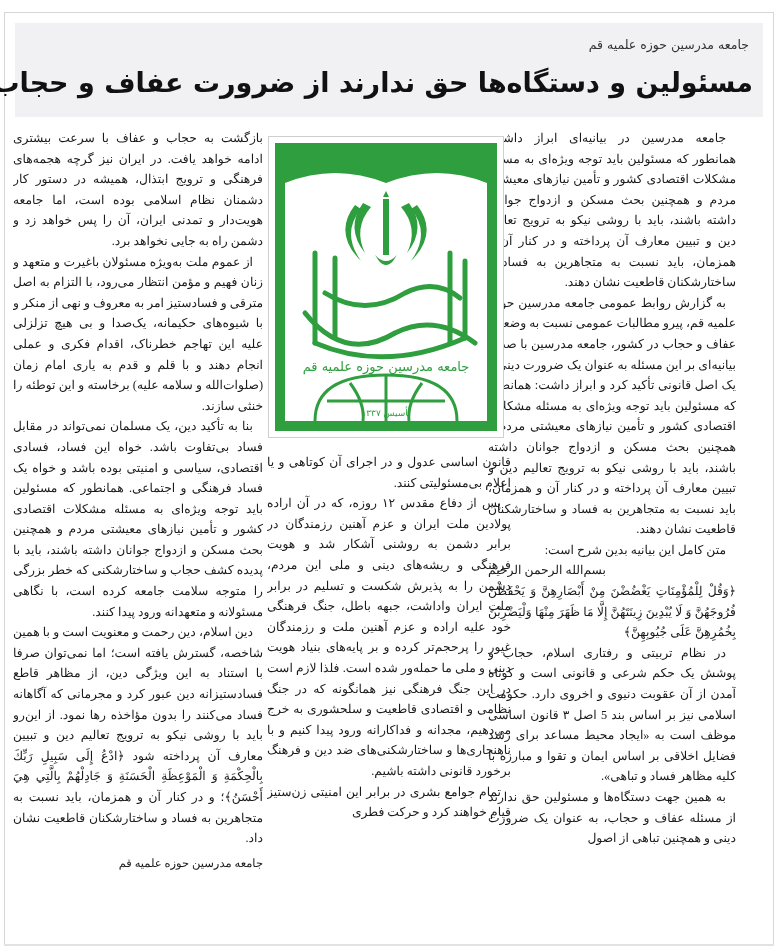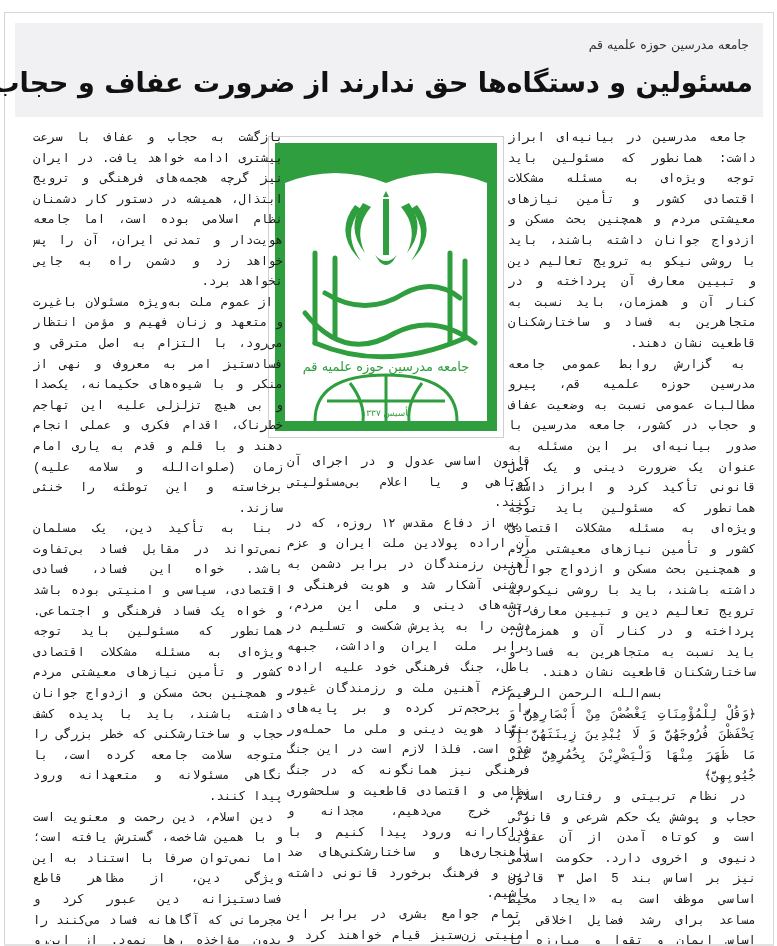--- a/index.html
+++ b/index.html
@@ -1,21 +1,21 @@
 <!DOCTYPE html>
 <html><head>
 <meta charset="utf-8">
 <style>
   html,body{margin:0;padding:0;background:#ffffff;}
   body{width:777px;height:946px;overflow:hidden;position:relative;font-family:"DejaVu Sans",sans-serif;}
   .frame{position:absolute;left:4px;top:12px;width:770px;height:934px;border:1px solid #d6d6d6;border-bottom:none;box-sizing:border-box;background:#fff;}
   .header{position:absolute;left:15px;top:23px;width:748px;height:94px;background:#f1f1f3;}
   .kicker{position:absolute;right:14px;top:14px;font-size:12.5px;color:#333;direction:rtl;font-family:"DejaVu Sans",sans-serif;}
   .title{position:absolute;right:10px;top:44px;left:10px;font-size:27px;font-weight:bold;color:#111;direction:rtl;text-align:right;white-space:nowrap;letter-spacing:-0.5px;font-family:"DejaVu Sans",sans-serif;}
-  .col{position:absolute;direction:rtl;text-align:justify;font-family:Liberation Mono, monospace;font-size:12.3px;line-height:20.6px;color:#1a1a1a;overflow:hidden;margin-left:20px;}
+  .col{position:absolute;direction:rtl;text-align:justify;font-family:Liberation Serif, serif;font-size:12.3px;line-height:20.6px;color:#1a1a1a;overflow:hidden;}
   .col p{margin:0;text-indent:10px;}
   .col-right{left:488px;top:128px;width:248px;height:818px;}
   .col-mid{left:267px;top:452px;width:244px;height:494px;}
   .col-left{left:13px;top:128px;width:250px;height:818px;}
   .basmala{text-align:left;text-indent:0 !important;}
   .verse{text-indent:0 !important;}
   .signoff{font-size:11.5px;text-indent:0 !important;margin-top:4px !important;}
   .logo-box{position:absolute;left:268px;top:136px;width:236px;height:302px;border:1px solid #cfcfcf;background:#fff;box-sizing:border-box;}
   .logo-box svg{position:absolute;left:6px;top:6px;}
   .bottom-line{position:absolute;left:4px;top:944px;width:770px;height:2px;background:#e2e2e2;}
@@ -26,20 +26,21 @@
 <div class="frame"></div>
 
 <div class="header">
   <div class="kicker">جامعه مدرسین حوزه علمیه قم</div>
   <div class="title">مسئولین و دستگاه‌ها حق ندارند از ضرورت عفاف و حجاب عدول کنند</div>
 </div>
 
 <div class="col col-right">
   <p>جامعه مدرسین در بیانیه‌ای ابراز داشت: همانطور که مسئولین باید توجه ویژه‌ای به مسئله مشکلات اقتصادی کشور و تأمین نیازهای معیشتی مردم و همچنین بحث مسکن و ازدواج جوانان داشته باشند، باید با روشی نیکو به ترویج تعالیم دین و تبیین معارف آن پرداخته و در کنار آن و همزمان، باید نسبت به متجاهرین به فساد و ساختارشکنان قاطعیت نشان دهند.</p>
   <p>به گزارش روابط عمومی جامعه مدرسین حوزه علمیه قم، پیرو مطالبات عمومی نسبت به وضعیت عفاف و حجاب در کشور، جامعه مدرسین با صدور بیانیه‌ای بر این مسئله به عنوان یک ضرورت دینی و یک اصل قانونی تأکید کرد و ابراز داشت: همانطور که مسئولین باید توجه ویژه‌ای به مسئله مشکلات اقتصادی کشور و تأمین نیازهای معیشتی مردم و همچنین بحث مسکن و ازدواج جوانان داشته باشند، باید با روشی نیکو به ترویج تعالیم دین و تبیین معارف آن پرداخته و در کنار آن و همزمان، باید نسبت به متجاهرین به فساد و ساختارشکنان قاطعیت نشان دهند.</p>
+  <p>متن کامل این بیانیه بدین شرح است:</p>
   <p class="basmala">بسم‌الله الرحمن الرحیم</p>
   <p class="verse">﴿وَقُلْ لِلْمُؤْمِنَاتِ يَغْضُضْنَ مِنْ أَبْصَارِهِنَّ وَ يَحْفَظْنَ فُرُوجَهُنَّ وَ لَا يُبْدِينَ زِينَتَهُنَّ إِلَّا مَا ظَهَرَ مِنْهَا وَلْيَضْرِبْنَ بِخُمُرِهِنَّ عَلَى جُيُوبِهِنَّ﴾</p>
   <p>در نظام تربیتی و رفتاری اسلام، حجاب و پوشش یک حکم شرعی و قانونی است و کوتاه آمدن از آن عقوبت دنیوی و اخروی دارد. حکومت اسلامی نیز بر اساس بند 5 اصل ۳ قانون اساسی موظف است به «ایجاد محیط مساعد برای رشد فضایل اخلاقی بر اساس ایمان و تقوا و مبارزه با کلیه مظاهر فساد و تباهی».</p>
   <p>به همین جهت دستگاه‌ها و مسئولین حق ندارند از مسئله عفاف و حجاب، به عنوان یک ضرورت دینی و همچنین تباهی از اصول</p>
 </div>
 
 <div class="logo-box">
   <svg width="222" height="288" viewBox="0 0 222 288">
     <rect x="0" y="0" width="222" height="288" fill="#2e9e3e"></rect>
     <path d="M10 40 Q60 20 111 40 Q162 20 212 40 L212 278 L10 278 Z" fill="#ffffff"></path>

